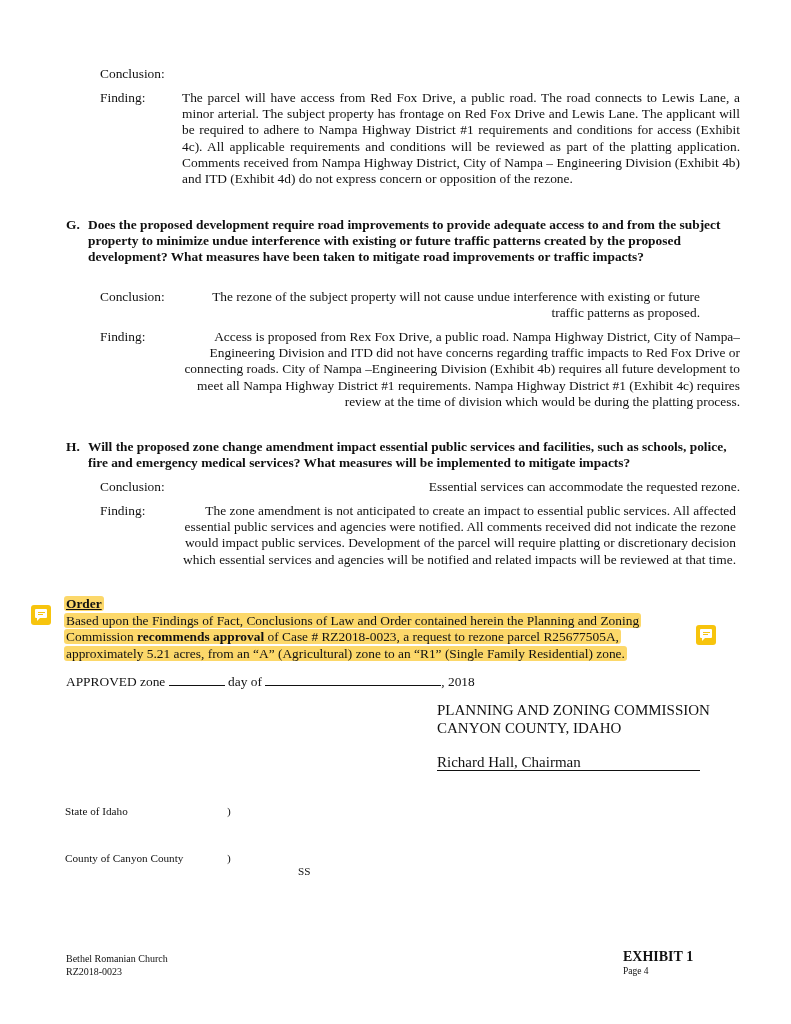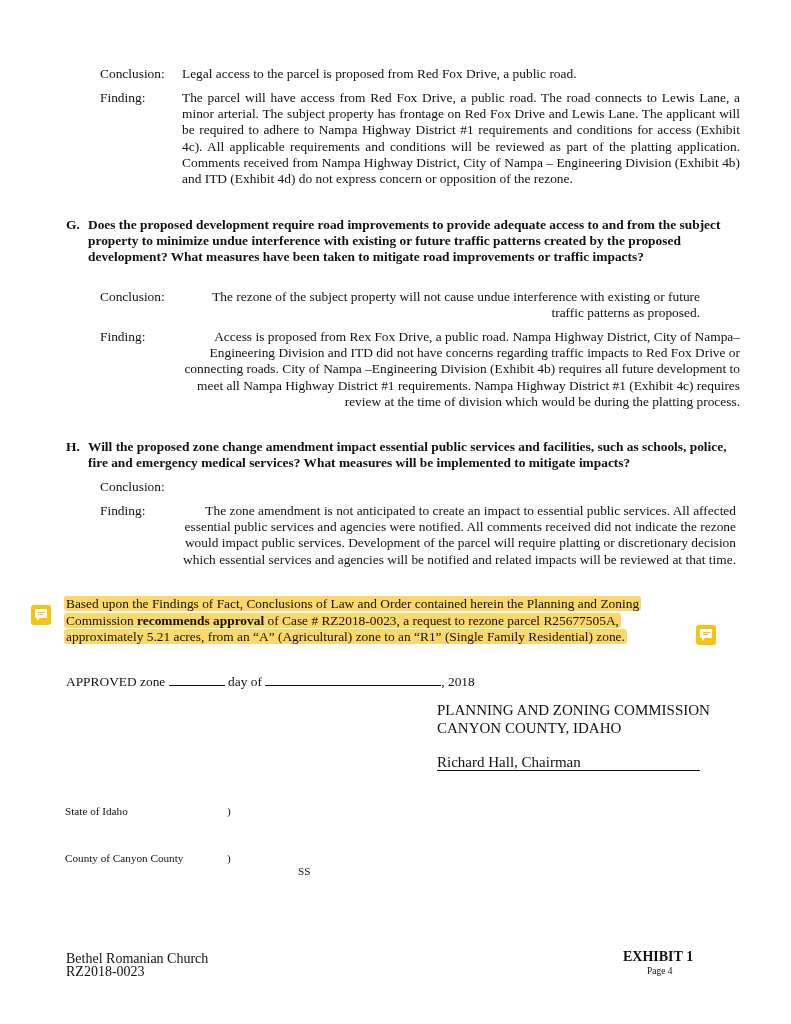--- a/index.html
+++ b/index.html
@@ -33,31 +33,30 @@
     position: absolute; left: 7px; height: 1px; background: #f7c40d;
   }
   .comment-icon .line1 { top: 7px; width: 7px; }
   .comment-icon .line2 { top: 9px; width: 5px; }
   .approved { position: absolute; left: 66px; top: 674px; font-size: 13.4px; }
   .blank { display: inline-block; border-bottom: 1px solid #111; vertical-align: baseline; height: 11px; }
   .commission { position: absolute; left: 437px; top: 701px; font-size: 15px; line-height: 18px; }
   .sigline { position: absolute; left: 437px; top: 770px; width: 263px; border-top: 1px solid #111; }
   .signer { position: absolute; left: 437px; top: 754px; font-size: 15px; }
   .small { font-size: 11.2px; }
-  .footer-left { position: absolute; left: 66px; top: 952px; font-size: 14px; line-height: 13px; }
+  .footer-left { position: absolute; left: 66px; top: 952px; font-size: 10px; line-height: 13px; }
   .footer-right { position: absolute; left: 623px; top: 948px; }
   .exhibit { font-size: 14px; font-weight: bold; line-height: 17px; }
-  .pageno { font-size: 9.5px; line-height: 13px; margin-left: 24px; }
+  .pageno { font-size: 9.5px; line-height: 13px; }
 </style>
 </head>
 <body>
 
 <div class="row" style="top:66px; height:17px;">
   <span class="lbl">Conclusion:</span>
-  <span class="txt">Legal access to the parcel is proposed from Red Fox Drive, a public road.</span>
 </div>
 <div class="row" style="top:90px; height:115px;">
   <span class="lbl">Finding:</span>
   <span class="txt">The parcel will have access from Red Fox Drive, a public road. The road connects to Lewis Lane, a minor arterial. The subject property has frontage on Red Fox Drive and Lewis Lane. The applicant will be required to adhere to Nampa Highway District #1 requirements and conditions for access (Exhibit 4c). All applicable requirements and conditions will be reviewed as part of the platting application. Comments received from Nampa Highway District, City of Nampa – Engineering Division (Exhibit 4b) and ITD (Exhibit 4d) do not express concern or opposition of the rezone.</span>
 </div>
 
 <div class="q" style="top:217px; height:66px;">
   <span class="letter">G.</span>
   <span class="qtext">Does the proposed development require road improvements to provide adequate access to and from the subject property to minimize undue interference with existing or future traffic patterns created by the proposed development?  What measures have been taken to mitigate road improvements or traffic impacts?</span>
 </div>
@@ -69,38 +68,40 @@
   <span class="lbl">Finding:</span>
   <span class="txt left" style="left:81px;">Access is proposed from Rex Fox Drive, a public road. Nampa Highway District, City of Nampa–Engineering Division and ITD did not have concerns regarding traffic impacts to Red Fox Drive or connecting roads. City of Nampa –Engineering Division (Exhibit 4b) requires all future development to meet all Nampa Highway District #1 requirements. Nampa Highway District #1 (Exhibit 4c) requires review at the time of division which would be during the platting process.</span>
 </div>
 
 <div class="q" style="top:439px; height:34px;">
   <span class="letter">H.</span>
   <span class="qtext">Will the proposed zone change amendment impact essential public services and facilities, such as schools, police, fire and emergency medical services? What measures will be implemented to mitigate impacts?</span>
 </div>
 <div class="row" style="top:479px; height:17px;">
   <span class="lbl">Conclusion:</span>
+  <span class="txt left">Essential services can accommodate the requested rezone.</span>
 </div>
 <div class="row" style="top:503px; height:84px;">
   <span class="lbl">Finding:</span>
   <span class="txt left" style="right:4px;">The zone amendment is not anticipated to create an impact to essential public services. All affected essential public services and agencies were notified. All comments received did not indicate the rezone would impact public services. Development of the parcel will require platting or discretionary decision which essential services and agencies will be notified and related impacts will be reviewed at that time.</span>
 </div>
 
 <div class="comment-icon" style="left:31px; top:605px;">
   <div class="bubble"></div>
     <div class="line1"></div>
     <div class="line2"></div>
 </div>
 <div class="comment-icon" style="left:696px; top:625px;">
   <div class="bubble"></div>
     <div class="line1"></div>
     <div class="line2"></div>
 </div>
 
 <div class="order-block">
+  <div><span class="hl order-title">Order</span></div>
   <div style="width:612px;">
     <span class="hl"><span>Based upon the Findings of Fact, Conclusions of Law and Order contained herein the Planning and Zoning Commission </span><b>recommends approval</b><span> of Case # RZ2018-0023, a request to rezone parcel R25677505A, approximately 5.21 acres, from an “A” (Agricultural) zone to an “R1” (Single Family Residential) zone.</span></span>
   </div>
 </div>
 
 <div class="approved">
   <span>APPROVED zone</span>
   <span class="blank" style="width:56px;"></span>
   <span>day of</span>
   <span class="blank" style="width:176px;"></span><span>, 2018</span>

